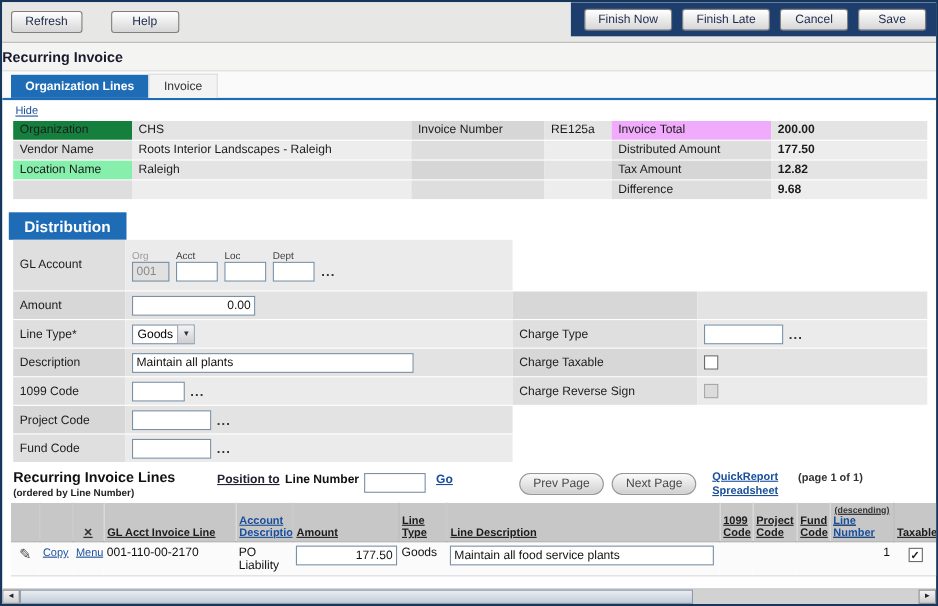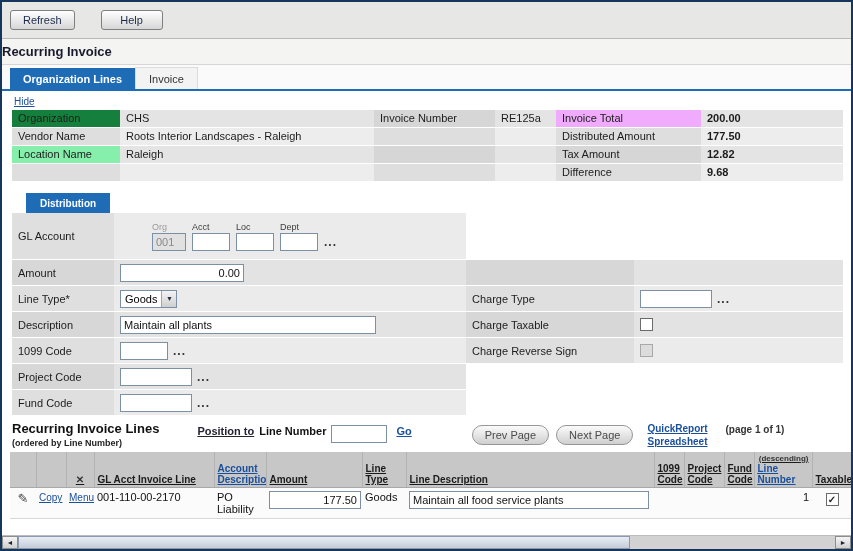--- a/index.html
+++ b/index.html
@@ -22,37 +22,37 @@
 
   
   .hide-link { display:inline-block; margin:5px 0 3px 12px; font-size:10px; color:#1a4f9c; text-decoration:underline; cursor:pointer; }
 
   
   .info-grid { display:grid; grid-template-columns:108px 254px 121px 61px 145px 1fr; row-gap:1px; margin:0 8px 0 10px; }
   .ig-cell { font-size:11px; padding:2px 6px 1px; height:17px; overflow:hidden; white-space:nowrap; color:#1c1c1c; }
   .val.bold { font-weight:bold; }
 
   
-  .dist-tab { display:inline-block; margin:12px 0 0 24px; background:#1e6cb5; color:#fff; font-size:10px; font-weight:bold; padding:5px 14px 4px; cursor:pointer; }
+  .dist-tab { display:inline-block; margin:12px 0 0 6px; background:#1e6cb5; color:#fff; font-size:14px; font-weight:bold; padding:5px 14px 4px; cursor:pointer; }
   .form { margin:0 8px 0 10px; }
   .form-row { display:flex; margin-bottom:1px; }
   .f-label { width:102px; font-size:11px; color:#1c1c1c; padding:0 6px; display:flex; align-items:center; flex-shrink:0; }
   .f-field { width:352px; display:flex; align-items:center; padding:3px 6px; flex-shrink:0; }
   .f-rlabel { width:168px; font-size:11px; color:#1c1c1c; padding:0 6px; display:flex; align-items:center; flex-shrink:0; }
   .f-rfield { flex:1; display:flex; align-items:center; padding:3px 6px; }
   .row-a .f-label { background:#dfdfdf; } .row-a .f-field { background:#ebebeb; }
   .row-b .f-label { background:#d7d7d7; } .row-b .f-field { background:#e3e3e3; }
   .row-a .f-rlabel.on { background:#dfdfdf; } .row-a .f-rfield.on { background:#ebebeb; }
   .row-b .f-rlabel.on { background:#d7d7d7; } .row-b .f-rfield.on { background:#e3e3e3; }
   .h25 { height:25px; } .h46 { height:46px; }
 
   input.txt { font-family:inherit; font-size:11px; height:18px; border:1px solid #7b8fa5; background:#fff; padding:1px 3px; color:#111; }
   input.txt:disabled { background:#e1e1e1; color:#8a8a8a; }
   .num { text-align:right; }
-  .gl-group { display:flex; align-items:flex-end; gap:6px;margin-left:32px; }
+  .gl-group { display:flex; align-items:flex-end; gap:6px; }
   .gl-col { display:flex; flex-direction:column; }
   .gl-mini { font-size:9px; color:#3c3c3c; margin-bottom:1px; }
   .gl-mini.dim { color:#9a9a9a; }
   .dots { font-size:12px; font-weight:bold; color:#333; letter-spacing:1px; line-height:10px; padding-bottom:4px; cursor:pointer; }
   .dots.mid { padding-bottom:0; align-self:center; }
   .fake-select { display:flex; align-items:center; border:1px solid #7b8fa5; background:#fff; height:18px; cursor:pointer; }
   .fake-select .sel-text { font-size:11px; padding:0 4px; min-width:40px; }
   .fake-select .sel-arrow { width:15px; height:100%; background:linear-gradient(#f4f4f4,#cfcfcf); border-left:1px solid #9aa7b5; font-size:7px; color:#234; display:flex; align-items:center; justify-content:center; }
   .cbx { width:13px; height:13px; border:1px solid #6b6b6b; background:#fff; display:flex; align-items:center; justify-content:center; font-size:10px; font-weight:bold; color:#222; cursor:pointer; }
   .cbx.disabled { background:#dcdcdc; border-color:#a8a8a8; cursor:default; }
@@ -92,20 +92,26 @@
 <body>
 
 <div class="window">
 
   
   <div class="toolbar">
     <div class="tb-left">
       <button class="tb-btn">Refresh</button>
       <button class="tb-btn">Help</button>
     </div>
+    <div class="tb-right">
+      <button class="tb-btn">Finish Now</button>
+      <button class="tb-btn">Finish Late</button>
+      <button class="tb-btn">Cancel</button>
+      <button class="tb-btn">Save</button>
+    </div>
   </div>
 
   
   <div class="title-bar">
     <span>Recurring Invoice</span>
   </div>
 
   
   <div class="tabbar">
     <div class="tab active">Organization Lines</div>
@@ -175,21 +181,21 @@
           <span class="dots">...</span>
         </div>
       </div>
       <div class="f-rlabel"></div>
       <div class="f-rfield"></div>
     </div>
 
     <div class="form-row row-b h25">
       <div class="f-label">Amount</div>
       <div class="f-field">
-        <input class="txt num" style="width: 124px;" value="0.00">
+        <input class="txt num" style="width: 112px;" value="0.00">
       </div>
       <div class="f-rlabel on"></div>
       <div class="f-rfield on"></div>
     </div>
 
     <div class="form-row row-a h25">
       <div class="f-label">Line Type*</div>
       <div class="f-field">
         <div class="fake-select">
           <span class="sel-text">Goods</span>

